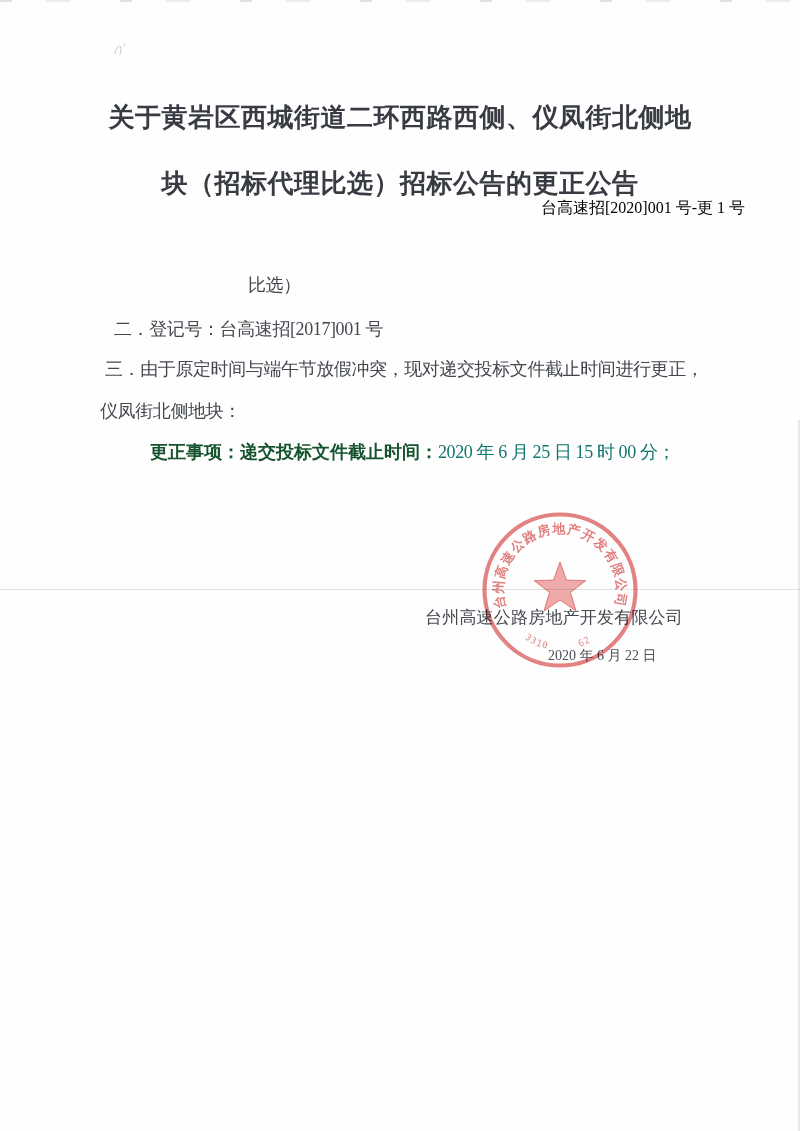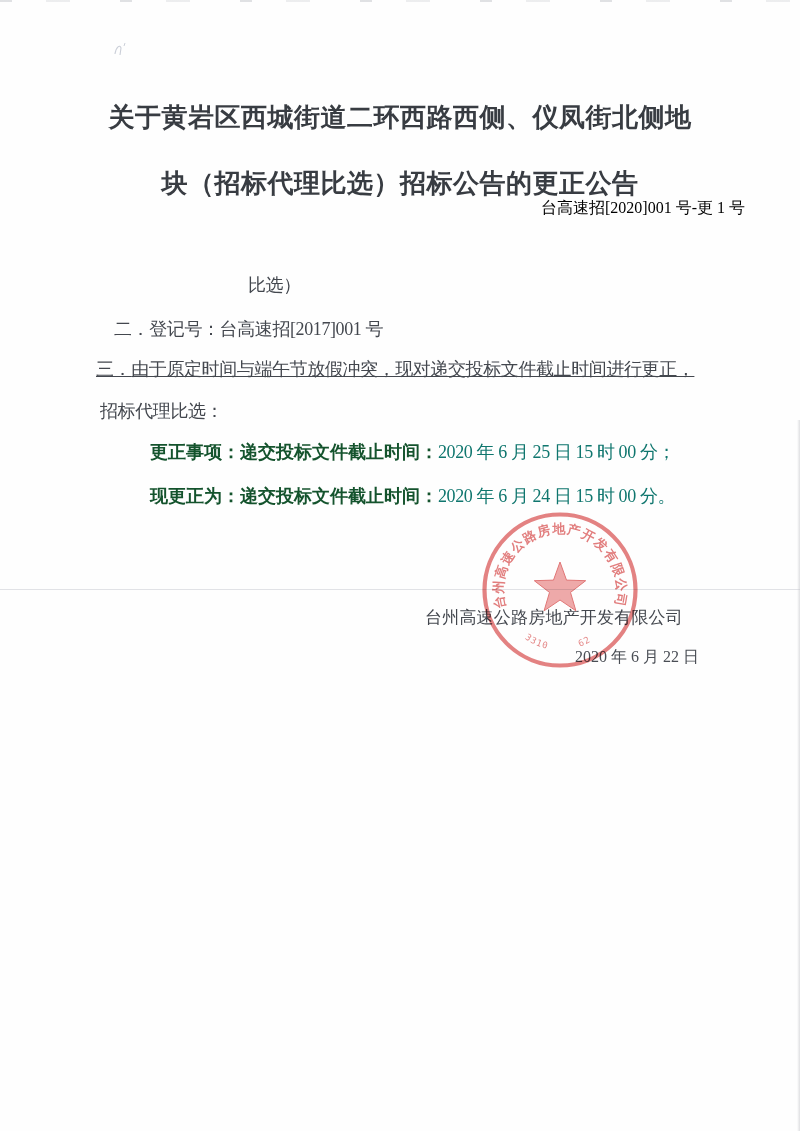--- a/index.html
+++ b/index.html
@@ -49,40 +49,39 @@
     font-size:16px;color:#000000;white-space:nowrap;
   }
   
   .bline{
     position:absolute;font-size:18px;letter-spacing:-0.4px;
     color:#43474e;white-space:nowrap;
   }
   .i1a{left:113px;top:235px;}
   .i1b{left:240px;top:273px;margin-left:8px;}
   .i2a{left:114px;top:317px;}
-  .i3a{left:96px;top:357px;text-decoration:underline;}
+  .i3a{left:105px;top:357px;}
   .i3b{left:100px;top:399px;}
   .c1{left:150px;top:440px;}
   .c2{left:150px;top:484px;}
   .blabel{
     font-family:"Liberation Sans","DejaVu Sans",sans-serif;
     font-weight:700;color:#14532d;letter-spacing:0;
   }
   .bvalue{color:#0f766e;}
   
   .company{
     position:absolute;left:425px;top:606px;
     font-size:17px;letter-spacing:.2px;color:#43474e;white-space:nowrap;
     z-index:2;
   }
   .date{
     position:absolute;left:548px;top:647px;
-    font-size:16px;color:#4a4e55;white-space:nowrap;
+    font-size:14px;color:#4a4e55;white-space:nowrap;
     z-index:2;
-    margin-left:27px;
   }
   
   .stamp{
     position:absolute;left:480px;top:510px;width:160px;height:160px;
     mix-blend-mode:multiply;opacity:.88;
     z-index:5;pointer-events:none;
   }
 </style>
 </head>
 <body>
@@ -101,27 +100,24 @@
   <div class="title l1">关于黄岩区西城街道二环西路西侧、仪凤街北侧地</div>
   <div class="title l2">块（招标代理比选）招标公告的更正公告</div>
 
   <div class="ref">台高速招[2020]001 号-更 1 号</div>
 
   <div class="bline i1b">比选）</div>
 
   <div class="bline i2a"><span>二．</span><span>登记号：台高速招[2017]001 号</span></div>
 
   <div class="bline i3a"><span>三．</span><span>由于原定时间与端午节放假冲突，现对递交投标文件截止时间进行更正，</span></div>
-  <div class="bline i3b">招标代理比选：</div>
+  <div class="bline i3b">仪凤街北侧地块：</div>
 
   <div class="bline c1">
     <span class="blabel">更正事项：</span><span class="blabel">递交投标文件截止时间：</span><span class="bvalue">2020 年 6 月 25 日 15 时 00 分；</span>
-  </div>
-  <div class="bline c2">
-    <span class="blabel">现更正为：</span><span class="blabel">递交投标文件截止时间：</span><span class="bvalue">2020 年 6 月 24 日 15 时 00 分。</span>
   </div>
 
   <div class="company">台州高速公路房地产开发有限公司</div>
   <div class="date">2020 年 6 月 22 日</div>
 
   <svg class="stamp" viewBox="0 0 160 160">
 
     <circle cx="80" cy="80" r="75.5" fill="none" stroke="#d95252" stroke-width="4.2" opacity="0.82"></circle>
 
     <polygon points="80,52 86.5,70.1 105.7,70.7 90.5,82.4 95.9,100.8 80,90 64.1,100.8 69.5,82.4 54.3,70.7 73.5,70.1" fill="#e47070" stroke="#d95252" stroke-width="1" fill-opacity="0.75" opacity="0.9"></polygon>

